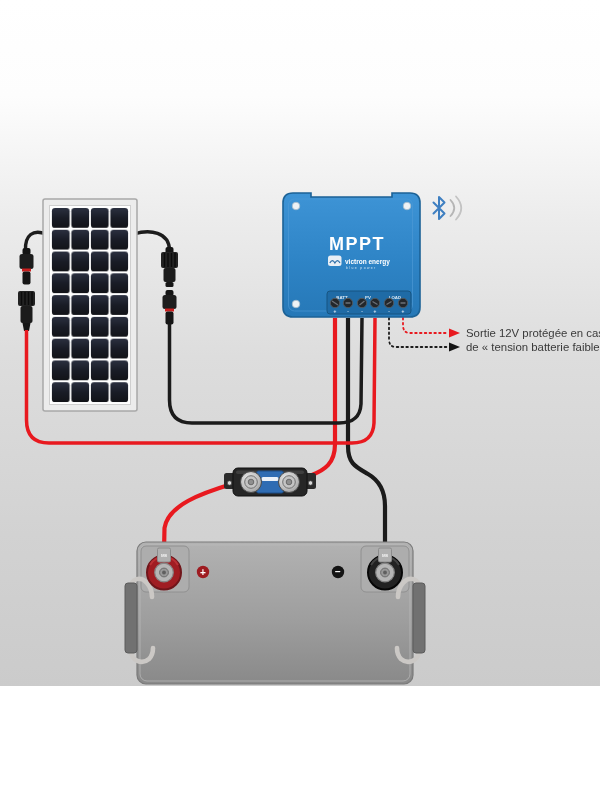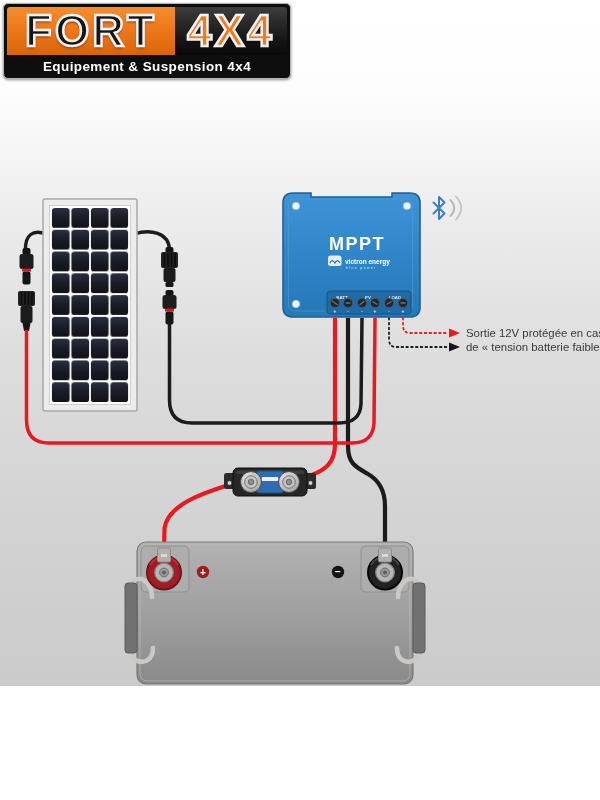--- a/index.html
+++ b/index.html
@@ -25,33 +25,20 @@
   .logo-bar span{color:#fff;font-weight:700;font-size:13.5px;letter-spacing:.4px;}
   
   text{font-family:"Liberation Sans",sans-serif;}
 </style>
 </head>
 <body>
 
 <div class="stage">
   <div class="bg"></div>
 
-  <div class="logo">
-    <div class="logo-top">
-      <div class="logo-left">
-        <span class="logo-word">FORT</span>
-      </div>
-      <div class="logo-right">
-        <span class="logo-word">4X4</span>
-      </div>
-    </div>
-    <div class="logo-bar">
-      <span>Equipement &amp; Suspension 4x4</span>
-    </div>
-  </div>
 
   <svg class="diagram" width="600" height="800" viewBox="0 0 600 800">
     <defs>
       <linearGradient id="cellg" x1="0" y1="0" x2="0" y2="1">
         <stop offset="0" stop-color="#2b3040"></stop>
         <stop offset="0.5" stop-color="#191c26"></stop>
         <stop offset="1" stop-color="#121318"></stop>
       </linearGradient>
       <pattern id="cells" x="51" y="207" width="19.5" height="21.78" patternUnits="userSpaceOnUse">
         <rect x="0.9" y="0.9" width="17.7" height="20" rx="3.2" fill="url(#cellg)"></rect>

